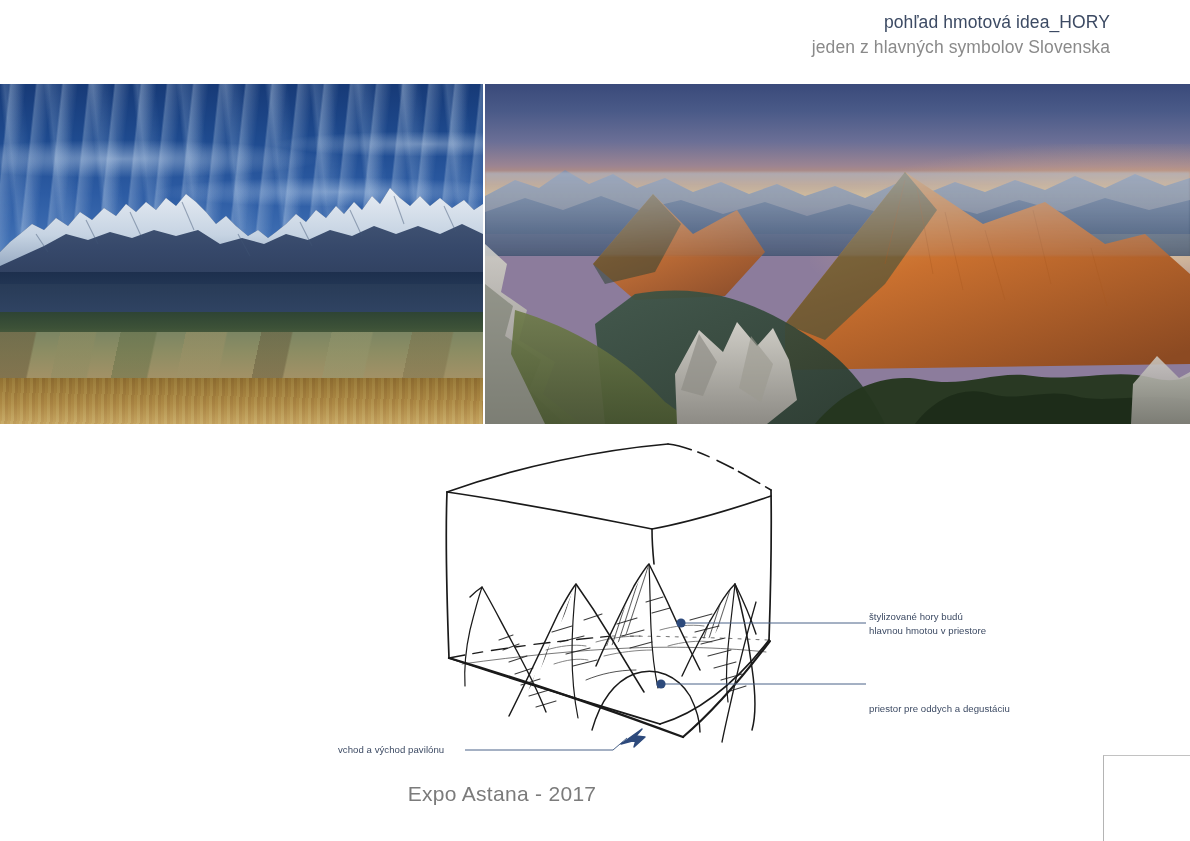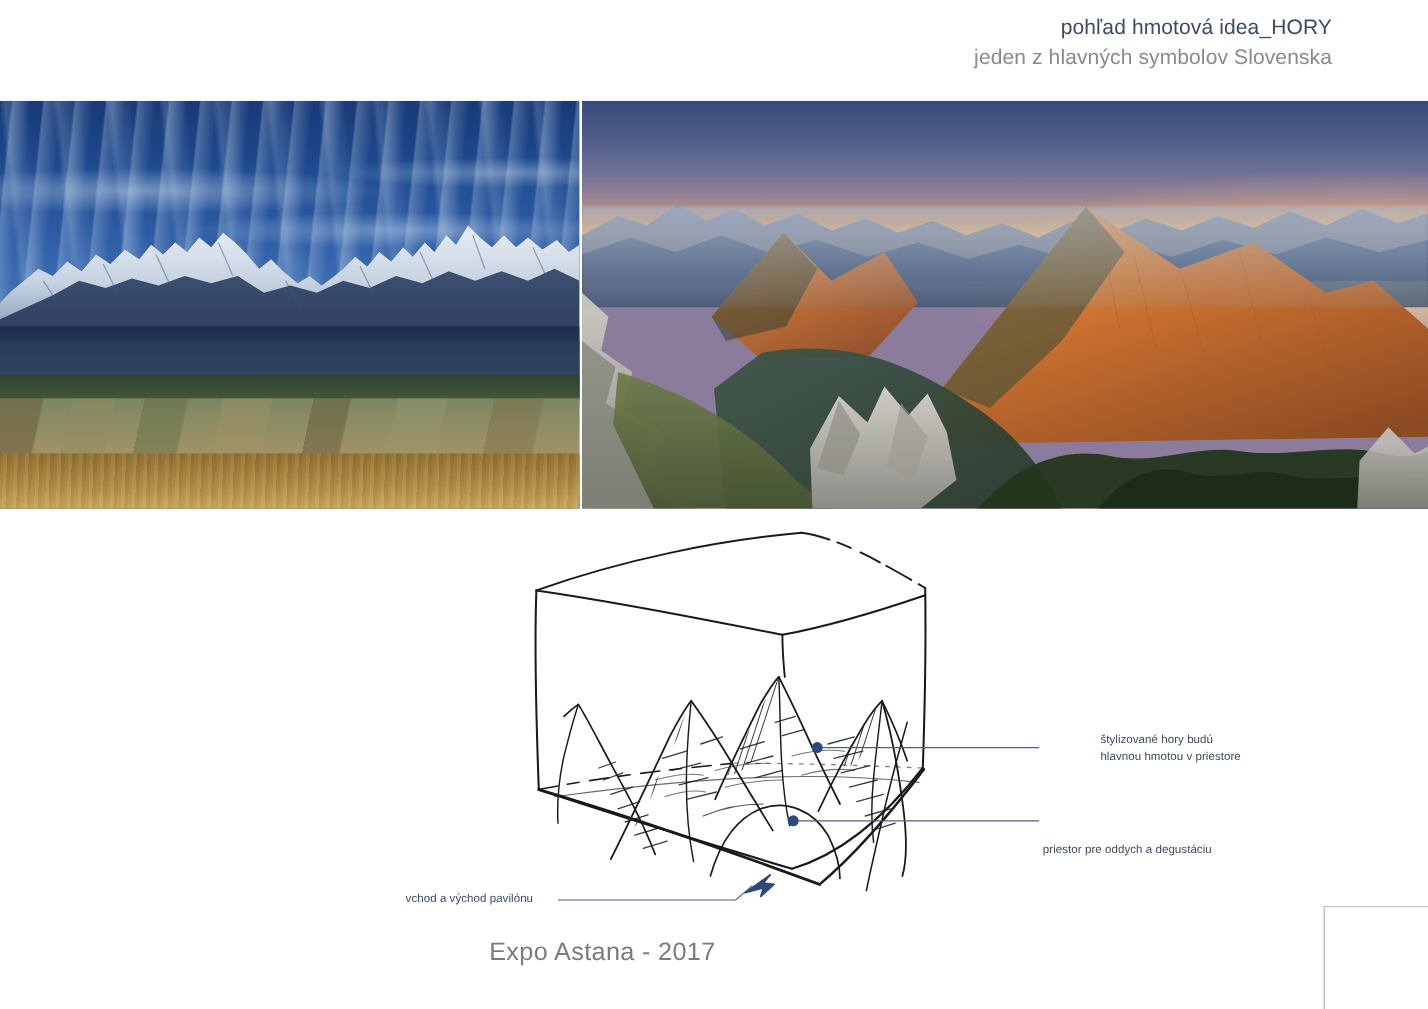--- a/index.html
+++ b/index.html
@@ -479,21 +479,21 @@
     <g>
       <line x1="681" y1="199" x2="866" y2="199" stroke="#4a6288" stroke-width="1"></line>
       <line x1="661" y1="260" x2="866" y2="260" stroke="#4a6288" stroke-width="1"></line>
       <polyline points="465,326 613,326 627,314" fill="none" stroke="#4a6288" stroke-width="1"></polyline>
     </g>
     <circle cx="681" cy="199" r="4.6" fill="#2d4a7c"></circle>
     <circle cx="661" cy="260" r="4.6" fill="#2d4a7c"></circle>
     <path d="M621,320 L642,305 L636,312 L645,313 L634,323 L636,316 Z" fill="#2d4a7c" stroke="#2d4a7c" stroke-width="1.4" stroke-linejoin="round"></path>
   </svg>
 
-  <div class="annot annot-hory" style="position:absolute; left:869px; top:186px;margin-left:48px;">štylizované hory budú
+  <div class="annot annot-hory" style="position:absolute; left:869px; top:186px;">štylizované hory budú
 hlavnou hmotou v priestore</div>
   <div class="annot annot-oddych" style="position:absolute; left:869px; top:254px;margin-top:24px;">priestor pre oddych a degustáciu</div>
   <div class="annot annot-vchod" style="position:absolute; left:338px; top:319px;">vchod a východ pavilónu</div>
 </div>
 
 <div class="caption">Expo Astana - 2017</div>
 
 <div class="corner-box"></div>
 
 </body></html>

